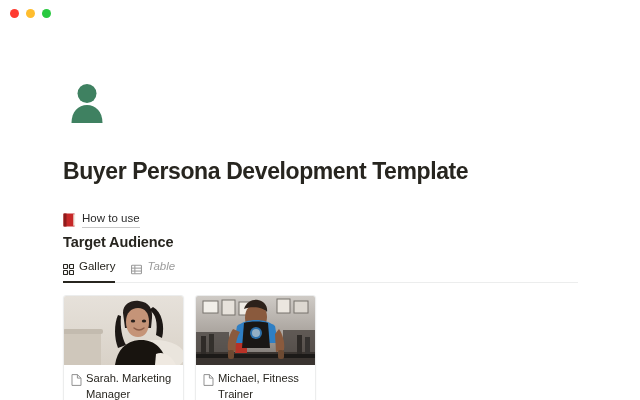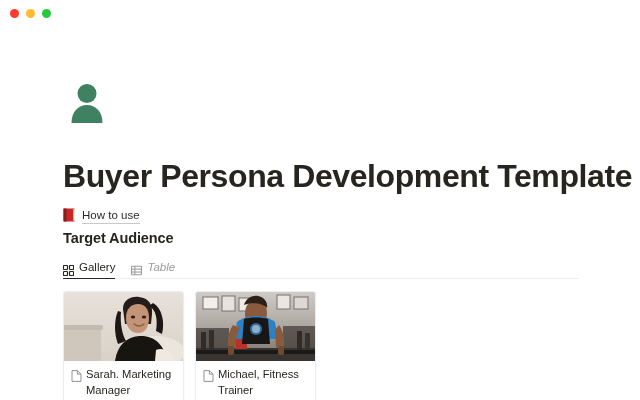--- a/index.html
+++ b/index.html
@@ -40,32 +40,32 @@
 
   .avatar-icon {
     margin-top: 53px;
     width: 48px;
     height: 48px;
     display: block;
   }
 
   .page-title {
     margin-top: 31px;
-    font-size: 32px;
+    font-size: 23px;
     font-weight: bold;
     letter-spacing: -0.4px;
     color: #27251f;
     line-height: 1.15;
     white-space: nowrap;
   }
 
   .howto-row {
-    margin-top: 13px;
-    display: flex;
-    align-items: flex-start;
+    margin-top: 27px;
+    display: flex;
+    align-items: center;
     gap: 6px;
     width: max-content;
   }
   .book-emoji {
     width: 13px;
     height: 14px;
     display: block;
     flex: none;
   }
   .howto-label {
@@ -97,21 +97,20 @@
     content: "";
     position: absolute;
     left: 0;
     bottom: 0;
     width: 515px;
     height: 1px;
     background: #eceded;
   }
   .tab {
     display: flex;
-    align-items: center;
     gap: 5px;
     height: 21px;
     position: relative;
     cursor: pointer;
   }
   .tab-label { font-size: 11.5px; line-height: 1; }
   .tab.active .tab-label { color: #27251f; font-weight: normal; }
   .tab.inactive .tab-label { color: #9b9b9b; font-style: italic; }
   .tab.active::after {
     content: "";

